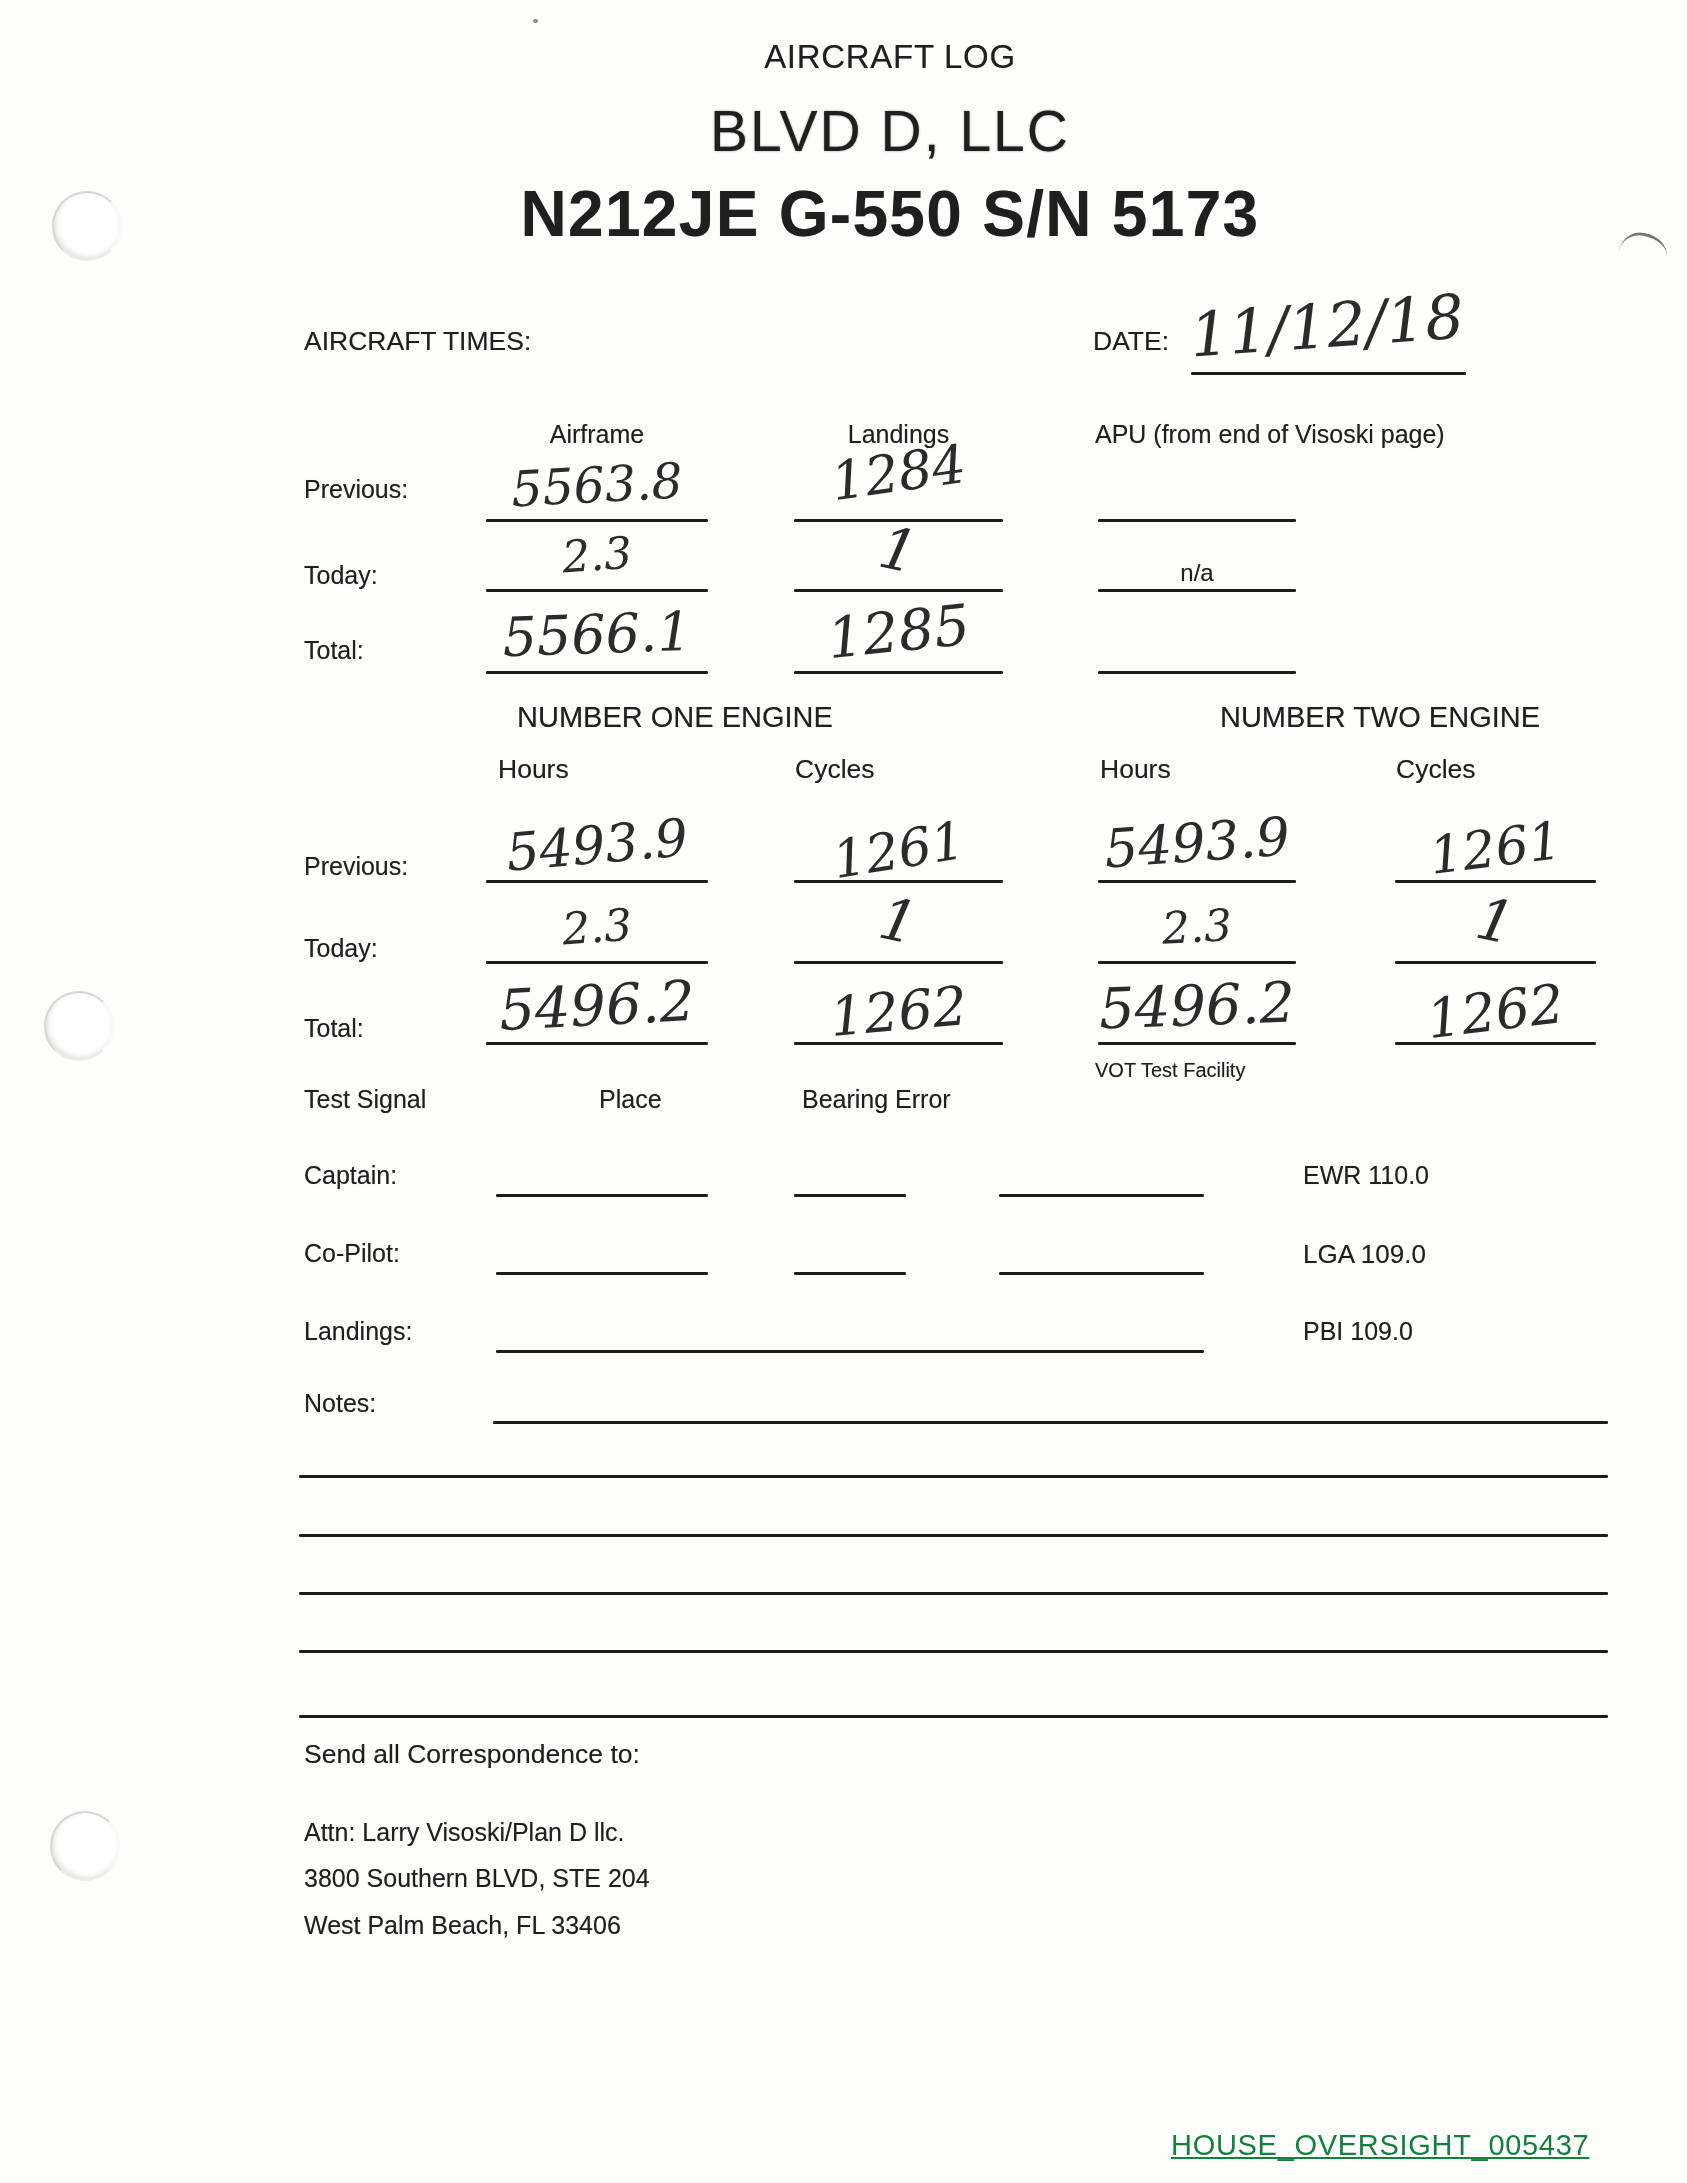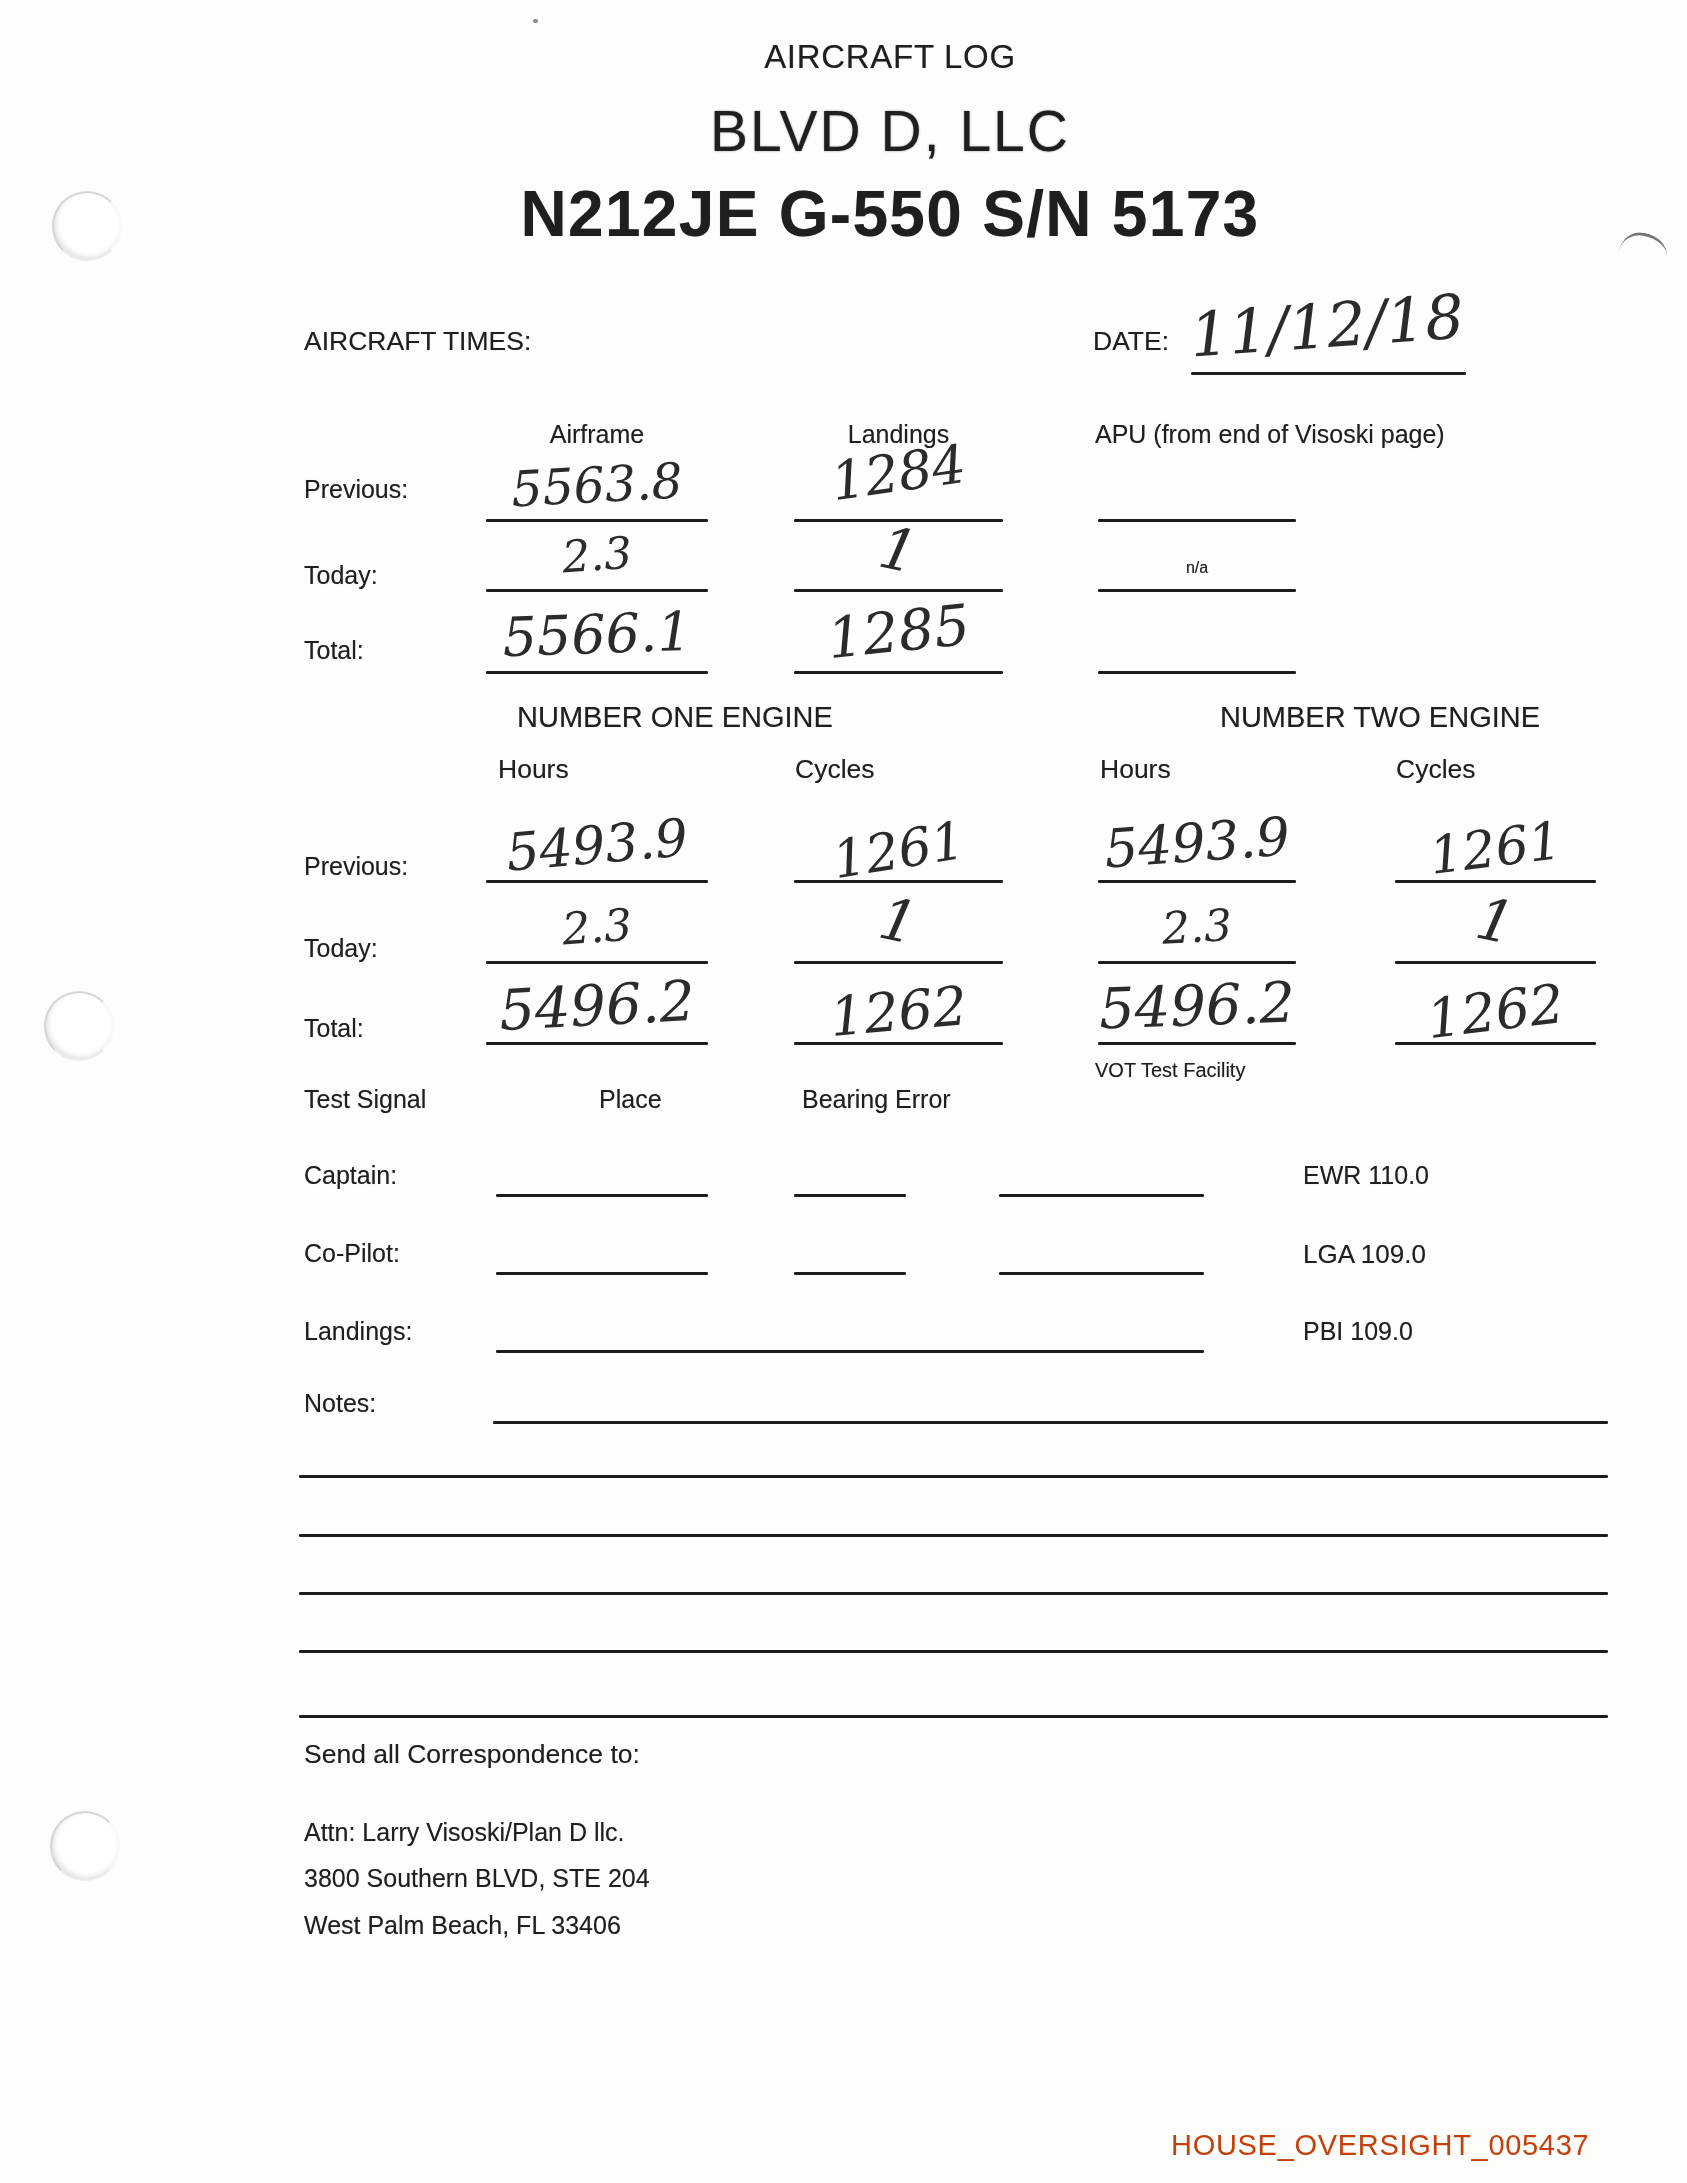--- a/index.html
+++ b/index.html
@@ -68,21 +68,21 @@
 <div class="t print lblcol" style="top:475px; font-size:25px;">Previous:</div>
 <div class="hw c1 center" style="top:457px; font-size:49px; transform:rotate(-3deg);">5563.8</div>
 <div class="hw c2 center" style="top:442px; font-size:53px; transform:rotate(-8deg);">1284</div>
 <div class="line c1" style="top:519px;"></div>
 <div class="line c2" style="top:519px;"></div>
 <div class="line c3" style="top:519px;"></div>
 
 <div class="t print lblcol" style="top:561px; font-size:25px;">Today:</div>
 <div class="hw c1 center" style="top:529px; font-size:44px; transform:rotate(-4deg);">2.3</div>
 <div class="hw c2 center" style="top:516px; font-size:58px; transform:rotate(12deg);">1</div>
-<div class="t print c3 center" style="top:559px; font-size:16px;">n/a</div>
+<div class="t print c3 center" style="top:559px; font-size:24px;">n/a</div>
 <div class="line c1" style="top:589px;"></div>
 <div class="line c2" style="top:589px;"></div>
 <div class="line c3" style="top:589px;"></div>
 
 <div class="t print lblcol" style="top:636px; font-size:25px;">Total:</div>
 <div class="hw c1 center" style="top:603px; font-size:54px; transform:rotate(-2deg);">5566.1</div>
 <div class="hw c2 center" style="top:599px; font-size:56px; transform:rotate(-6deg);">1285</div>
 <div class="line c1" style="top:671px;"></div>
 <div class="line c2" style="top:671px;"></div>
 <div class="line c3" style="top:671px;"></div>
@@ -152,20 +152,20 @@
 <div class="line thin" style="top:1534px; left:299px; width:1309px;"></div>
 <div class="line thin" style="top:1592px; left:299px; width:1309px;"></div>
 <div class="line thin" style="top:1650px; left:299px; width:1309px;"></div>
 <div class="line thin" style="top:1715px; left:299px; width:1309px;"></div>
 
 <div class="t print lblcol" style="top:1739px; font-size:26.5px;">Send all Correspondence to:</div>
 <div class="t print lblcol" style="top:1818px; font-size:25px;">Attn: Larry Visoski/Plan D llc.</div>
 <div class="t print lblcol" style="top:1864px; font-size:25px;">3800 Southern BLVD, STE 204</div>
 <div class="t print lblcol" style="top:1911px; font-size:25px;">West Palm Beach, FL 33406</div>
 
-<div class="t" style="top:2129px; left:1171px; font-size:29px; letter-spacing:0.7px; color:#c2410c;">HOUSE_OVERSIGHT_005437</div>
+<div class="t" style="top:2129px; left:1171px; font-size:29px; letter-spacing:0.7px; color:#15803d;text-decoration:underline;">HOUSE_OVERSIGHT_005437</div>
 
 <div class="hole" style="left:52px; top:191px;"></div>
 <div class="hole" style="left:44px; top:991px;"></div>
 <div class="hole" style="left:50px; top:1811px;"></div>
 <div class="penmark" style="left:1620px; top:233px;"></div>
 <div class="speck" style="left:533px; top:18.5px; width:4.6px; height:4.6px;"></div>
 
 
 </body></html>

